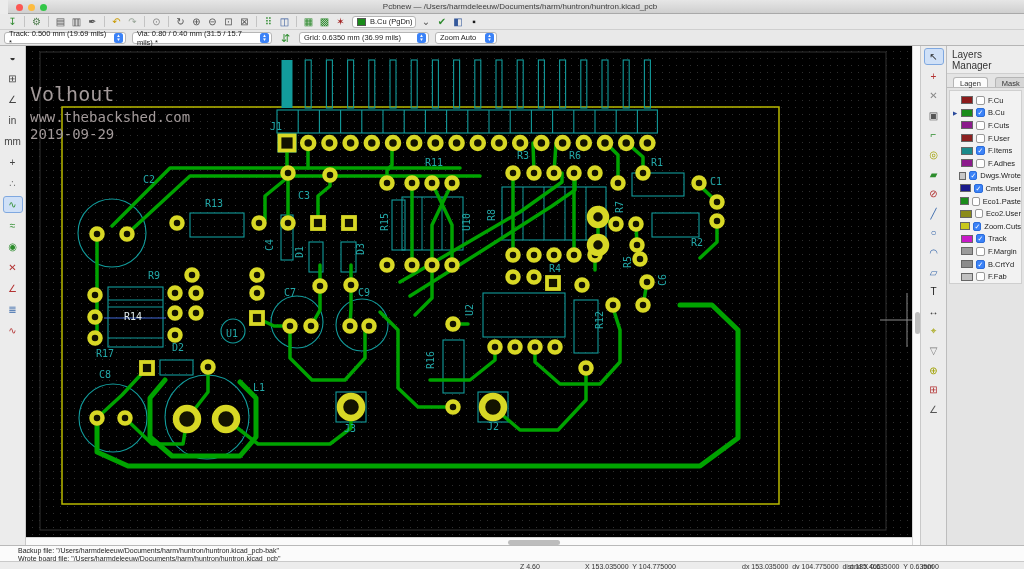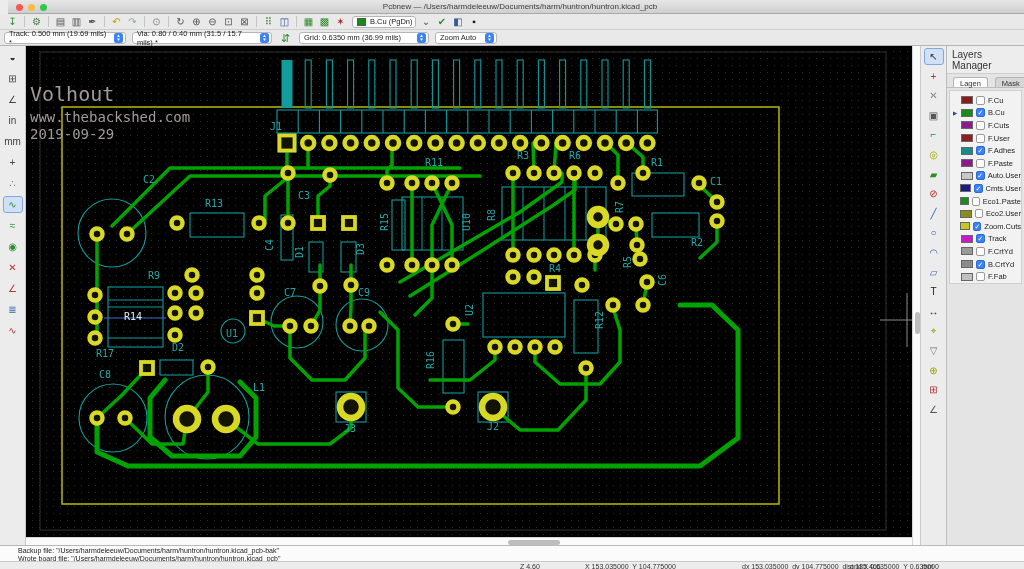--- a/index.html
+++ b/index.html
@@ -483,33 +483,33 @@
       <div class="lrow">
         <span class="larrow"></span>
         <span class="lswatch" style="background: rgb(139, 32, 32);"></span>
         <span class="lcheck"></span>
         <span class="lname">F.User</span>
       </div>
       <div class="lrow">
         <span class="larrow"></span>
         <span class="lswatch" style="background: rgb(26, 139, 139);"></span>
         <span class="lcheck on">✓</span>
+        <span class="lname">F.Items</span>
+      </div>
+      <div class="lrow">
+        <span class="larrow"></span>
+        <span class="lswatch" style="background: rgb(139, 26, 139);"></span>
+        <span class="lcheck"></span>
         <span class="lname">F.Adhes</span>
       </div>
       <div class="lrow">
         <span class="larrow"></span>
-        <span class="lswatch" style="background: rgb(139, 26, 139);"></span>
-        <span class="lcheck"></span>
-        <span class="lname">F.Paste</span>
-      </div>
-      <div class="lrow">
-        <span class="larrow"></span>
         <span class="lswatch" style="background: rgb(200, 200, 200);"></span>
         <span class="lcheck on">✓</span>
-        <span class="lname">Auto.User</span>
+        <span class="lname">Dwgs.Wrote</span>
       </div>
       <div class="lrow">
         <span class="larrow"></span>
         <span class="lswatch" style="background: rgb(26, 26, 139);"></span>
         <span class="lcheck on">✓</span>
         <span class="lname">Cmts.User</span>
       </div>
       <div class="lrow">
         <span class="larrow"></span>
         <span class="lswatch" style="background: rgb(26, 139, 26);"></span>
@@ -531,21 +531,21 @@
       <div class="lrow">
         <span class="larrow"></span>
         <span class="lswatch" style="background: rgb(200, 26, 200);"></span>
         <span class="lcheck on">✓</span>
         <span class="lname">Track</span>
       </div>
       <div class="lrow">
         <span class="larrow"></span>
         <span class="lswatch" style="background: rgb(154, 154, 154);"></span>
         <span class="lcheck"></span>
-        <span class="lname">F.CrtYd</span>
+        <span class="lname">F.Margin</span>
       </div>
       <div class="lrow">
         <span class="larrow"></span>
         <span class="lswatch" style="background: rgb(139, 139, 139);"></span>
         <span class="lcheck on">✓</span>
         <span class="lname">B.CrtYd</span>
       </div>
       <div class="lrow">
         <span class="larrow"></span>
         <span class="lswatch" style="background: rgb(192, 192, 192);"></span>

